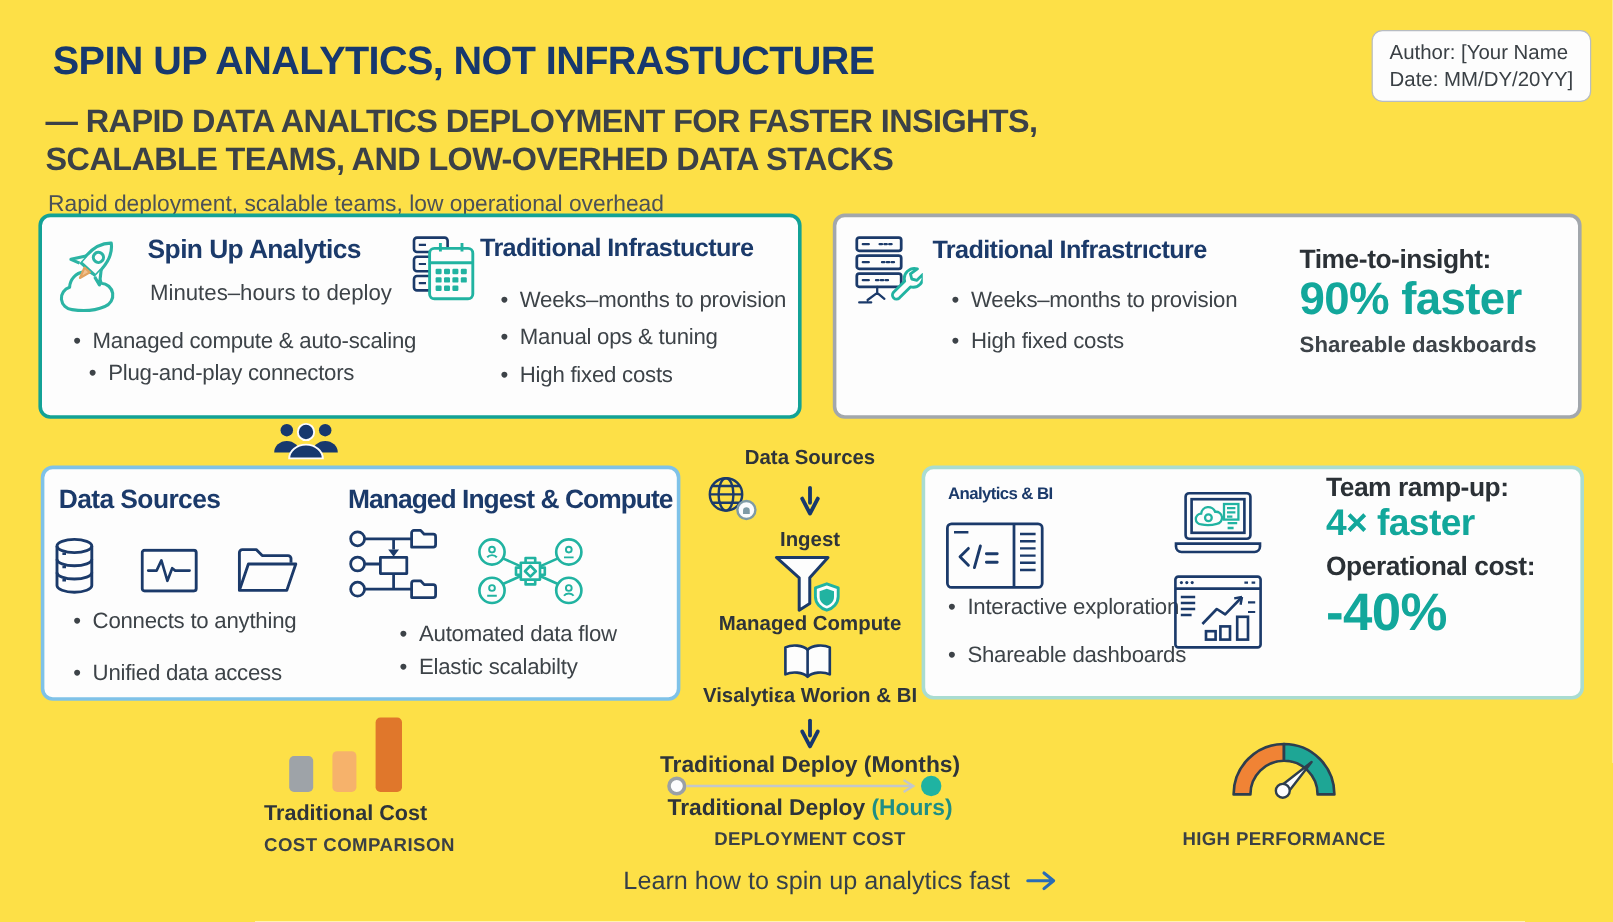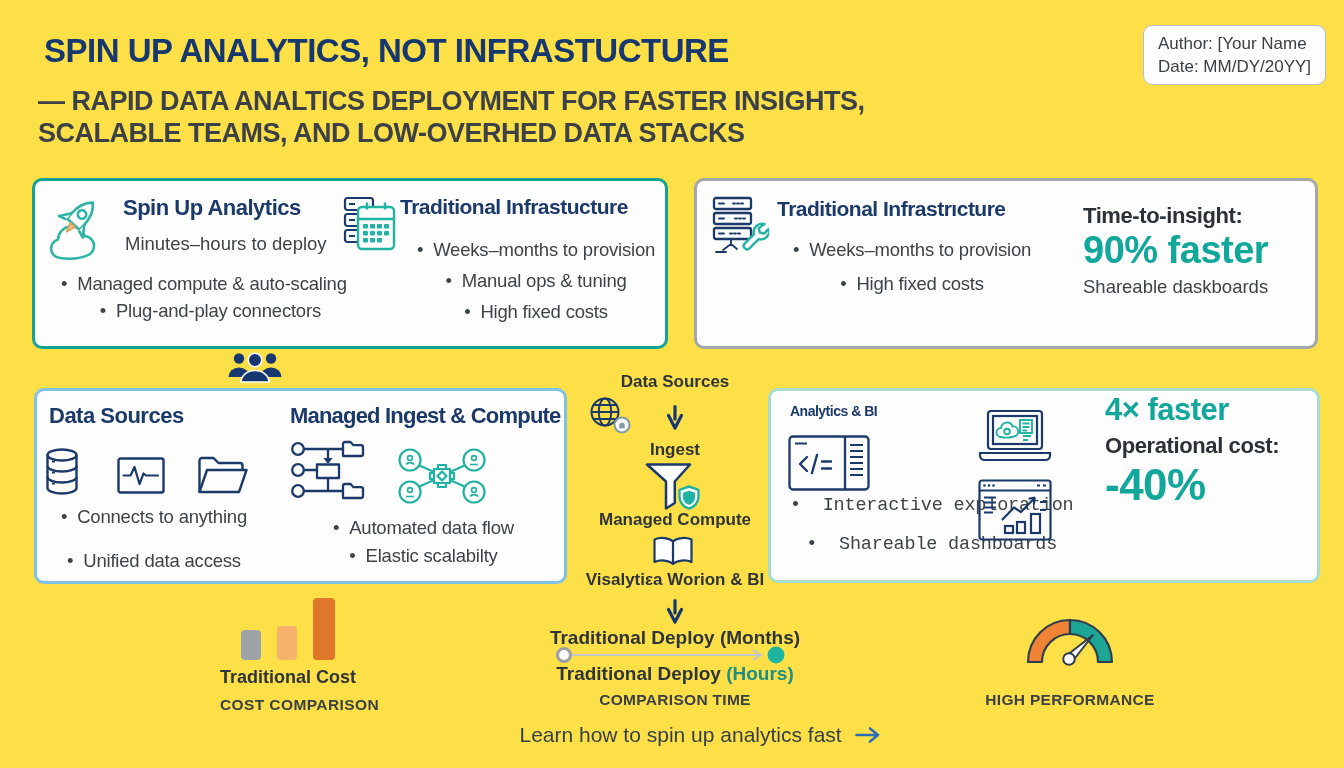--- a/index.html
+++ b/index.html
@@ -13,26 +13,26 @@
   .author-box{border:1.5px solid #b7bcc2;border-radius:9px;background:#fdfdfd;padding:6px 14px;
               font-size:17px;color:#3a4045;line-height:23px;white-space:nowrap;}
   
   .card{position:absolute;border-radius:10px;background:#fdfdfd;}
   .card-teal{border:3px solid #13a296;}
   .card-gray{border:3px solid #a2a7ac;}
   .card-blue{border:3px solid #7fc2e8;}
   .card-mint{border:3px solid #a9dcd1;}
   .h-card{font-weight:700;color:#1b3a6a;font-size:21px;letter-spacing:-0.5px;white-space:nowrap;}
   .sub{font-size:18.5px;color:#3d4348;white-space:nowrap;}
-  .bullets{display:flex;flex-direction:column;text-align:center;}
+  .bullets{display:flex;flex-direction:column;}
   .bullet{font-size:18.5px;color:#3d4348;letter-spacing:-0.2px;white-space:nowrap;}
   .bullet::before{content:"\2022\00a0\00a0";color:#3d4348;}
   .metric-label{font-size:22px;font-weight:700;color:#2b3136;letter-spacing:-0.4px;white-space:nowrap;}
   .metric-value{font-weight:700;color:#12a79b;letter-spacing:-0.5px;white-space:nowrap;line-height:1.05;}
-  .metric-note{font-size:18.5px;color:#3d4348;white-space:nowrap;}
+  .metric-note{font-size:18.5px;color:#3d4348;white-space:nowrap;font-weight:bold;}
   
   .flow-label{font-size:17px;font-weight:700;color:#2e343a;white-space:nowrap;text-align:center;}
   .flow-col{left:575px;width:200px;text-align:center;}
   .deploy-label{font-size:19px;font-weight:700;color:#2e343a;white-space:nowrap;text-align:center;}
   .hours-hl{color:#1f8e85;margin-top:48px;}
   .axis-caption{font-size:15.5px;font-weight:700;color:#3a4045;letter-spacing:0.3px;text-align:center;}
   
   .chart-label{font-size:18px;font-weight:700;color:#2e343a;text-align:center;white-space:nowrap;}
   .chart-caption{font-size:15.5px;font-weight:700;color:#3a4045;letter-spacing:0.4px;text-align:left;white-space:nowrap;}
   .cost-bars{display:flex;align-items:flex-end;gap:16px;height:62px;}
@@ -42,20 +42,21 @@
   .cta svg{vertical-align:middle;margin-left:6px;}
 </style>
 </head>
 <body>
 
 <div id="canvas">
 
   <div class="abs title" style="left:44px;top:32px;">SPIN UP ANALYTICS, NOT INFRASTUCTURE</div>
   <div class="abs subtitle" style="left:38px;top:86px;">— RAPID DATA ANALTICS DEPLOYMENT FOR FASTER INSIGHTS,</div>
   <div class="abs subtitle" style="left:38px;top:118px;">SCALABLE TEAMS, AND LOW-OVERHED DATA STACKS</div>
+  <div class="abs tagline" style="left:40px;top:160px;">Rapid deployment, scalable teams, low operational overhead</div>
 
   <div class="abs author-box" style="left:1143px;top:25px;">
     <div>Author: [Your Name</div>
     <div>Date: MM/DY/20YY]</div>
   </div>
 
   <div class="card card-teal" style="left:32px;top:178px;width:630px;height:165px;">
 
     <div class="abs" style="left:12px;top:14px;">
       <svg width="64" height="68" viewBox="0 0 64 68">
@@ -275,35 +276,35 @@
     <svg width="232" height="20" viewBox="0 0 232 20">
       <circle cx="9" cy="10" r="6.5" fill="#fdfdfd" stroke="#9aa0a6" stroke-width="3"></circle>
       <line x1="17" y1="10" x2="205" y2="10" stroke="#c3c7cb" stroke-width="2"></line>
       <path d="M198 5 l8 5 -8 5" fill="none" stroke="#c3c7cb" stroke-width="2"></path>
       <circle cx="221" cy="10" r="8.5" fill="#1fb3a2"></circle>
     </svg>
   </div>
 
   <div class="abs deploy-label" style="left:535px;width:280px;top:663px;"><span>Traditional Deploy </span><span class="hours-hl">(Hours)</span></div>
 
-  <div class="abs axis-caption" style="left:535px;width:280px;top:691px;">COMPARISON TIME</div>
+  <div class="abs axis-caption" style="left:535px;width:280px;top:691px;">DEPLOYMENT COST</div>
 
   <div class="card card-mint" style="left:768px;top:388px;width:546px;height:189px;">
     <div class="abs h-card" style="left:19px;top:12px;font-size:14px;">Analytics &amp; BI</div>
 
     <div class="abs" style="left:17px;top:44px;">
       <svg width="82" height="56" viewBox="0 0 82 56" fill="none" stroke="#1b3a6a" stroke-width="2.3">
         <rect x="1.5" y="1.5" width="79" height="53" rx="3.5"></rect>
         <path d="M57 1.5 V54.5"></path>
         <path d="M7 8.5 h12" stroke-width="2"></path>
         <path d="M19 22 l-7 7 7 7 M29 20 l-5 18 M34 26.5 h9 M34 33.5 h9" stroke-width="2.4" stroke-linecap="round" stroke-linejoin="round"></path>
         <path d="M62 10 h13 M62 16 h13 M62 22 h13 M62 28 h13 M62 34 h13 M62 40 h13" stroke-width="2"></path>
       </svg>
     </div>
-    <div class="abs bullets" style="left:19px;top:104px;gap:18px;font-family:Liberation Mono, monospace;">
+    <div class="abs bullets" style="left:19px;top:104px;gap:18px;">
       <div class="bullet">Interactive exploration</div>
       <div class="bullet">Shareable dashboards</div>
     </div>
 
     <div class="abs" style="left:205px;top:18px;">
       <svg width="78" height="56" viewBox="0 0 78 56" fill="none" stroke="#1b3a6a" stroke-width="2.2">
         <rect x="12" y="2" width="54" height="38" rx="3"></rect>
         <rect x="17" y="7" width="44" height="28"></rect>
         <g stroke="#21b3a1" stroke-width="1.9">
           <path d="M25 28 a4.5 4.5 0 0 1 0 -9 a6 6 0 0 1 11.6 -1.5 a5 5 0 0 1 1.4 10 q-6.5 2 -13 0.5 z"></path>
@@ -328,20 +329,21 @@
         <path d="M24 41 L36 28.5 L43 33 L57 18.5" stroke-width="2.2" stroke-linejoin="round"></path>
         <path d="M57 18.5 l-6.5 1.2 M57 18.5 l-1.2 6.5" stroke-width="2"></path>
         <path d="M62 23 h6 M62 31 h6" stroke-width="1.8"></path>
         <rect x="27" y="47" width="8" height="7"></rect>
         <rect x="39" y="43" width="8" height="11"></rect>
         <rect x="53" y="35" width="9" height="19"></rect>
       </svg>
     </div>
 
     <div class="abs" style="left:334px;top:2px;">
+      <div class="metric-label">Team ramp-up:</div>
       <div class="metric-value" style="font-size:31px;margin-top:1px;">4× faster</div>
       <div class="metric-label" style="margin-top:6px;">Operational cost:</div>
       <div class="metric-value" style="font-size:44px;margin-top:3px;">-40%</div>
     </div>
   </div>
 
   <div class="abs" style="left:220px;top:598px;width:135px;">
     <div class="cost-bars" style="justify-content:center;">
         <div class="cost-bar" style="height: 30px; width: 20px; background: rgb(158, 163, 168);"></div>
         <div class="cost-bar" style="height: 34px; width: 20px; background: rgb(246, 178, 107);"></div>

